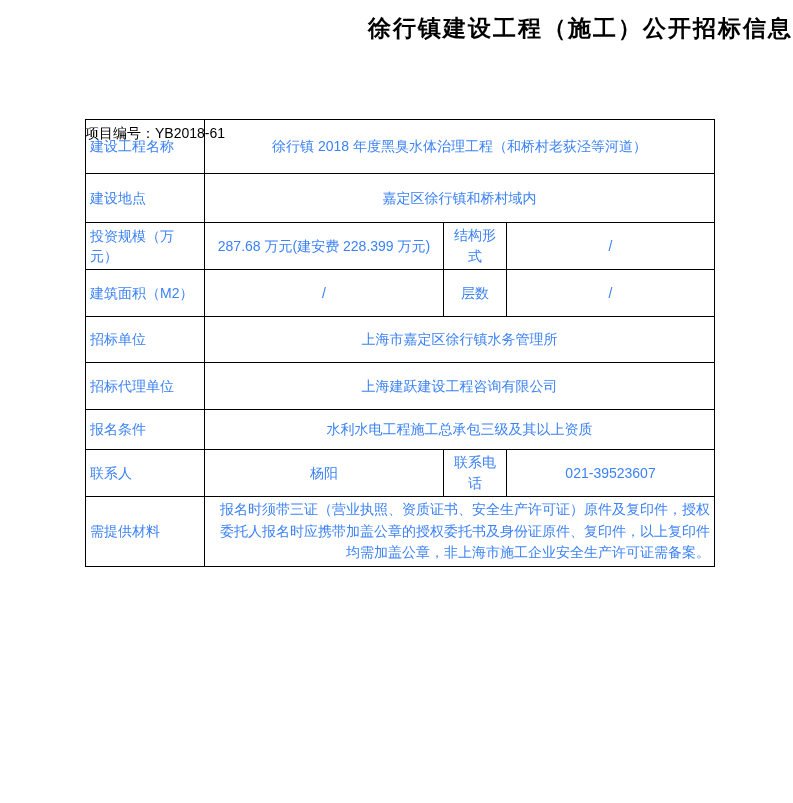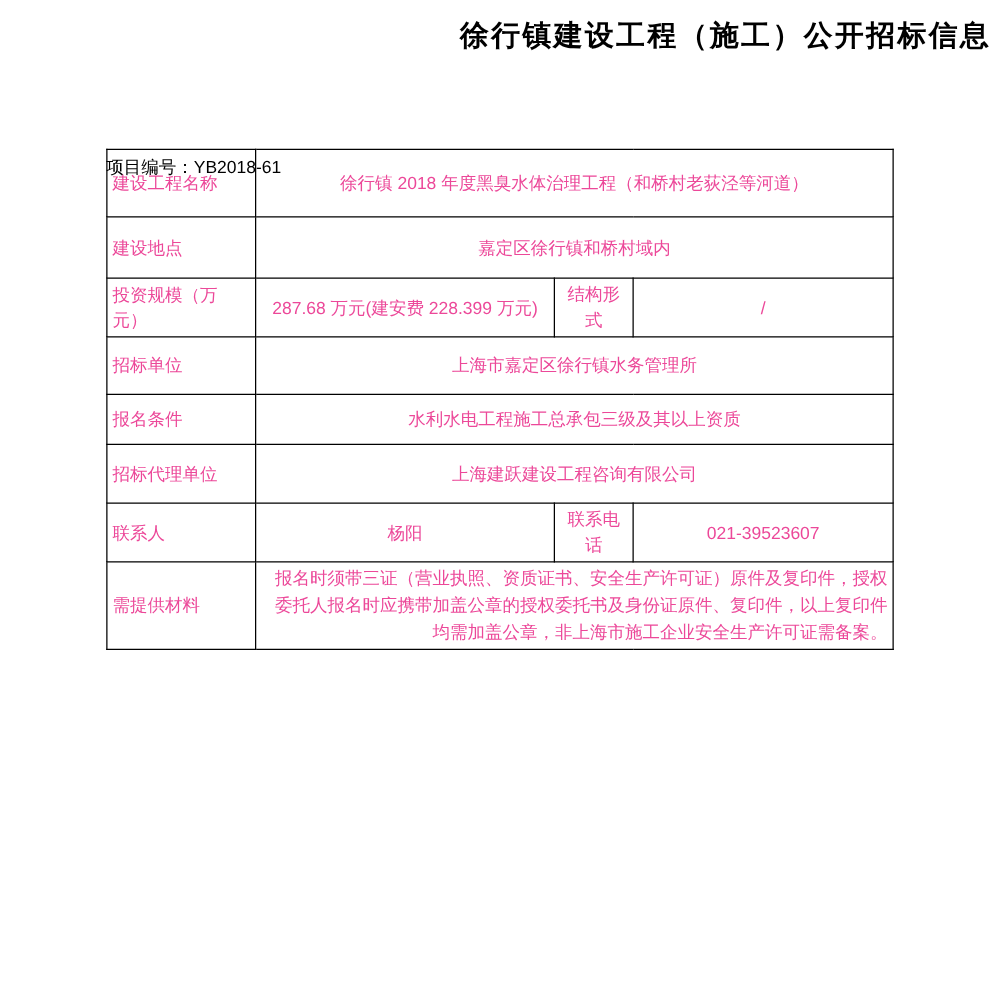--- a/index.html
+++ b/index.html
@@ -38,21 +38,21 @@
     margin-top: 28px;
   }
   table.bid-table {
     position: absolute;
     top: 119px;
     left: 85px;
     width: 629px;
     border-collapse: collapse;
     table-layout: fixed;
     font-size: 14px;
-    color: #ec4899;
+    color: #3b82f6;
   }
   table.bid-table td {
     border: 1px solid #000000;
     vertical-align: middle;
     padding: 2px 4px;
     overflow: hidden;
   }
   td.lbl {
     text-align: left;
     padding-left: 7px;
@@ -97,31 +97,37 @@
       <tr style="height:49px">
         <td class="lbl">建设地点</td>
         <td class="val" colspan="3">嘉定区徐行镇和桥村域内</td>
       </tr>
       <tr style="height:43px">
         <td class="lbl">投资规模（万元）</td>
         <td class="val">287.68 万元(建安费 228.399 万元)</td>
         <td class="sub">结构形式</td>
         <td class="val">/</td>
       </tr>
+      <tr style="height:47px">
+        <td class="lbl">建筑面积（M2）</td>
+        <td class="val">/</td>
+        <td class="sub">层数</td>
+        <td class="val">/</td>
+      </tr>
       <tr style="height:46px">
         <td class="lbl">招标单位</td>
         <td class="val" colspan="3">上海市嘉定区徐行镇水务管理所</td>
       </tr>
+      <tr style="height:47px">
+        <td class="lbl">招标代理单位</td>
+        <td class="val" colspan="3">上海建跃建设工程咨询有限公司</td>
+      </tr>
       <tr style="height:40px">
         <td class="lbl">报名条件</td>
         <td class="val" colspan="3">水利水电工程施工总承包三级及其以上资质</td>
-      </tr>
-      <tr style="height:47px">
-        <td class="lbl">招标代理单位</td>
-        <td class="val" colspan="3">上海建跃建设工程咨询有限公司</td>
       </tr>
       <tr style="height:45px">
         <td class="lbl">联系人</td>
         <td class="val">杨阳</td>
         <td class="sub">联系电话</td>
         <td class="val">021-39523607</td>
       </tr>
       <tr style="height:67px">
         <td class="lbl">需提供材料</td>
         <td class="val-left" colspan="3">报名时须带三证（营业执照、资质证书、安全生产许可证）原件及复印件，授权委托人报名时应携带加盖公章的授权委托书及身份证原件、复印件，以上复印件均需加盖公章，非上海市施工企业安全生产许可证需备案。</td>

